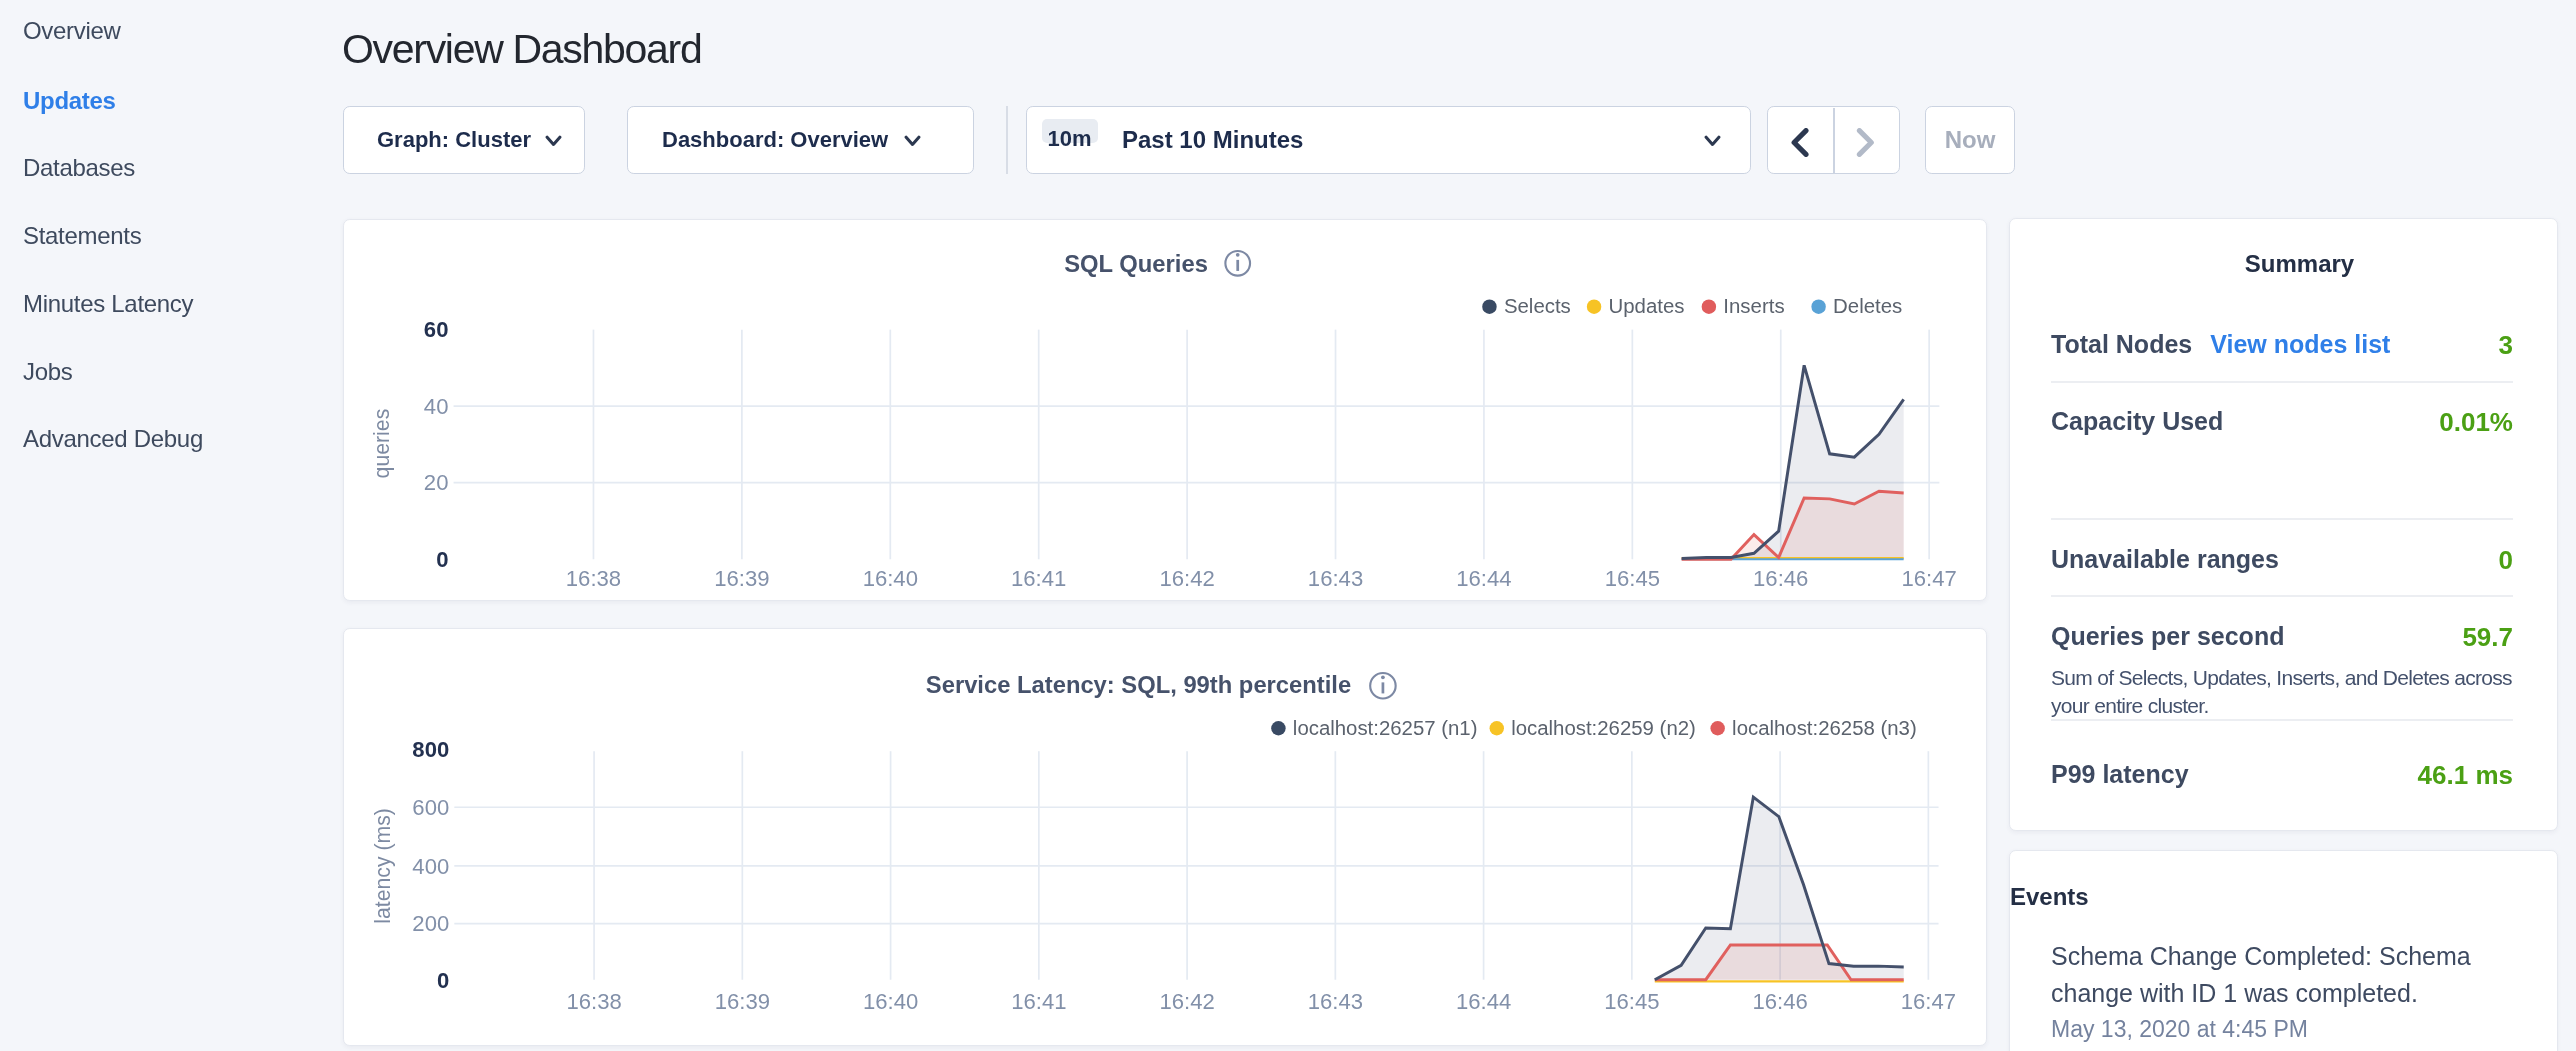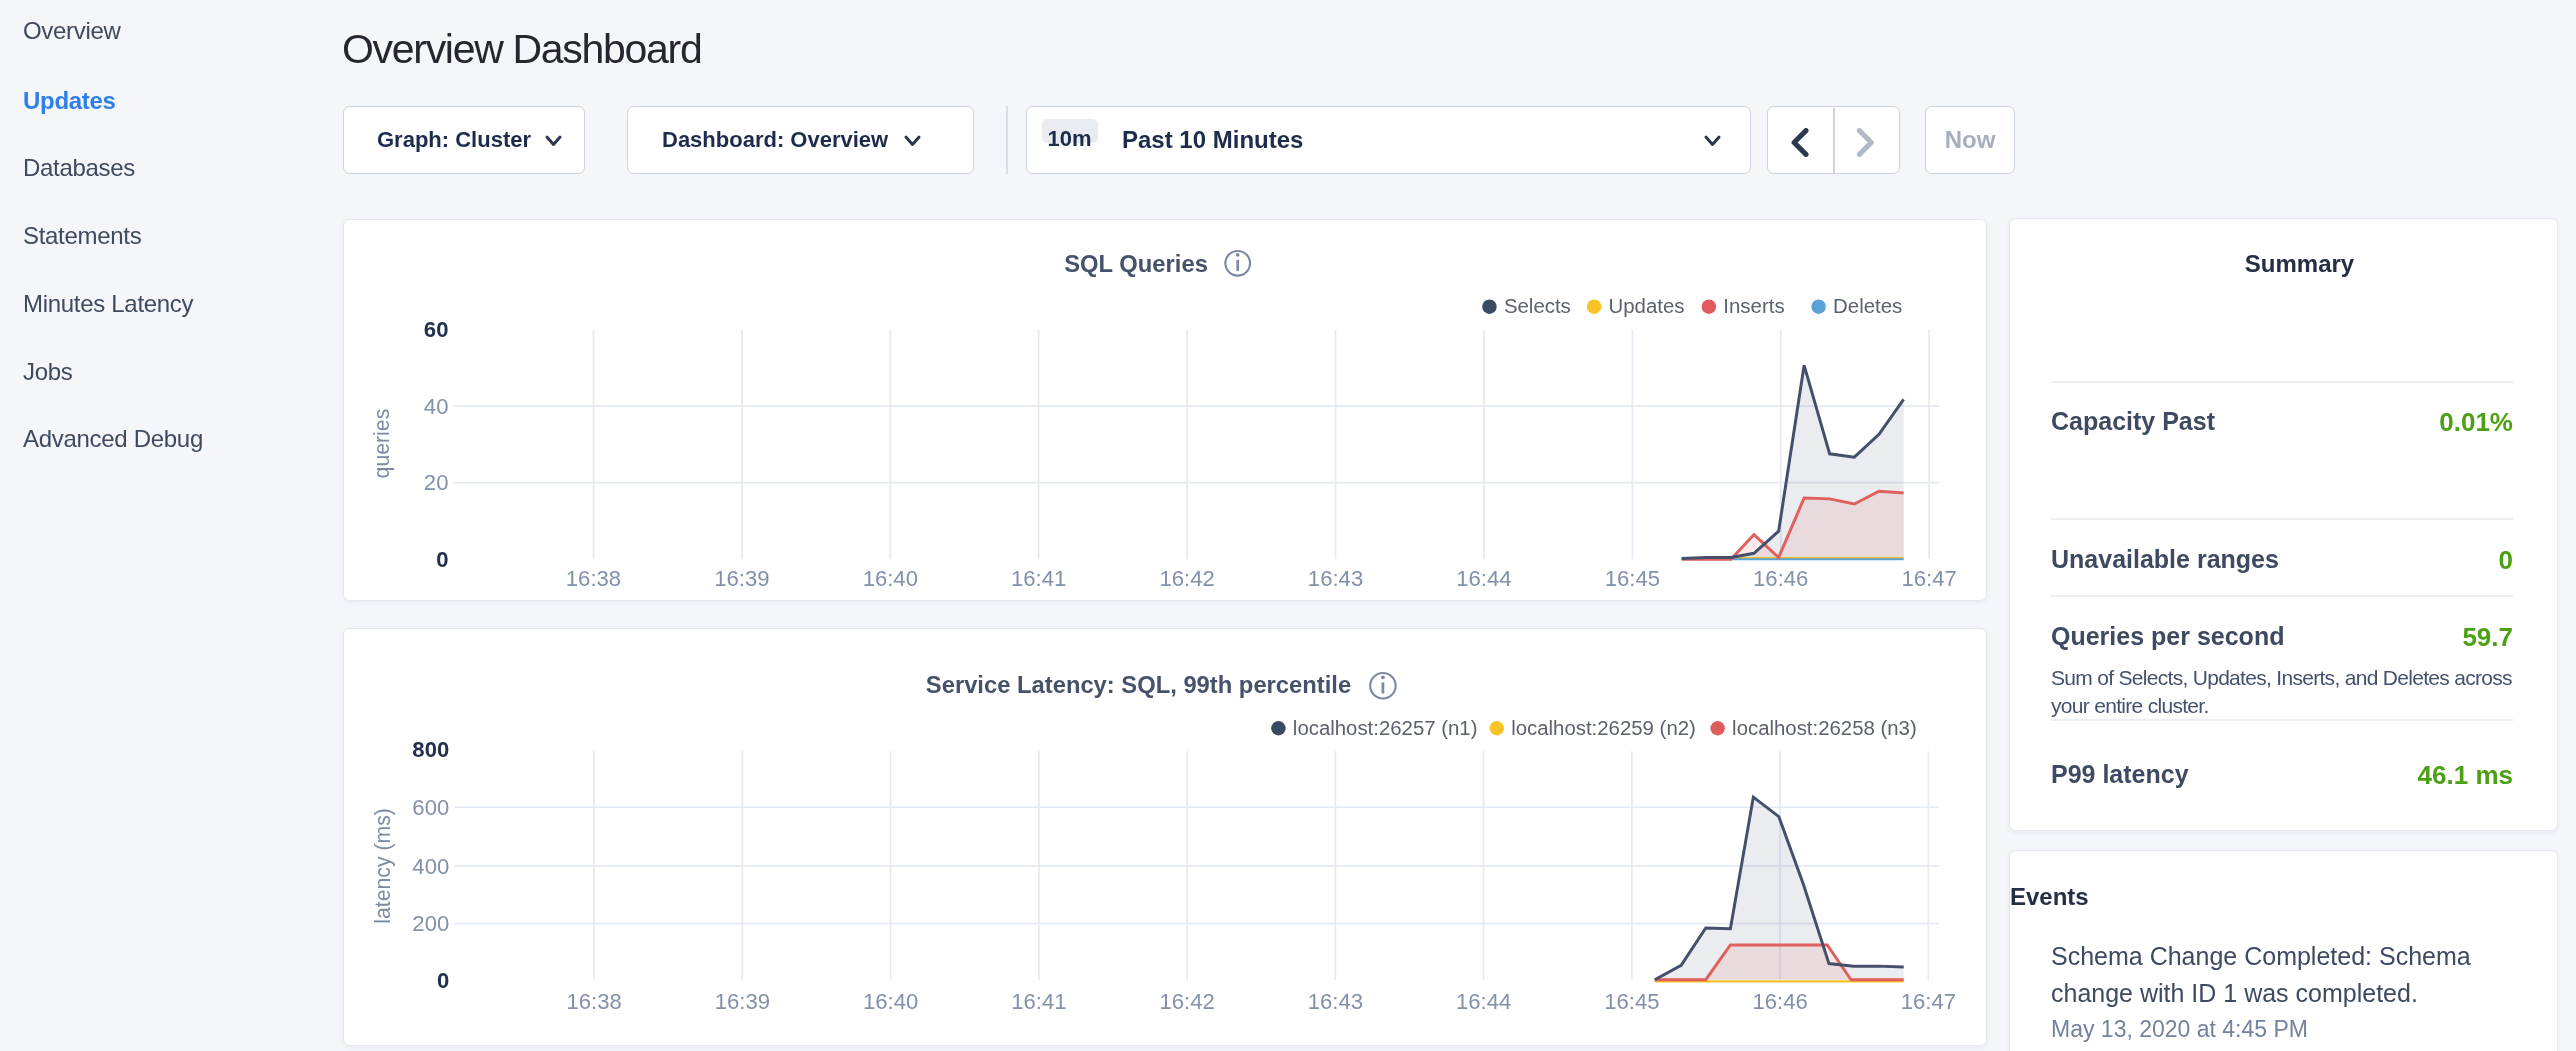--- a/index.html
+++ b/index.html
@@ -182,23 +182,27 @@
     <text transform="translate(54,280) rotate(-90)" font-size="25" fill="#7d8aa2" text-anchor="middle">latency (ms)</text>
     <polygon points="1543,414 1574,397 1603,353 1632,354 1659,199 1689,222 1718,302 1748,395 1777,398 1806,398 1836,399 1836,414 1543,414" fill="rgba(71,86,114,0.11)" stroke="none"></polygon>
     <polygon points="1543,414 1574,414 1603,414 1632,373 1659,373 1689,373 1718,373 1746,373 1774,414 1806,414 1836,414 1543,414" fill="rgba(226,96,94,0.12)" stroke="none"></polygon>
     <polyline points="1543,416 1836,416" fill="none" stroke="#f7c325" stroke-width="2.5"></polyline>
     <polyline points="1543,414 1574,414 1603,414 1632,373 1659,373 1689,373 1718,373 1746,373 1774,414 1806,414 1836,414" fill="none" stroke="#e0605e" stroke-width="3.5"></polyline>
     <polyline points="1543,414 1574,397 1603,353 1632,354 1659,199 1689,222 1718,302 1748,395 1777,398 1806,398 1836,399" fill="none" stroke="#44506b" stroke-width="3.5"></polyline>
   </svg>
 
   <div class="card" style="left:2009px; top:218px; width:549px; height:613px;">
     <div style="position:absolute; top:31px; left:0; right:0; text-align:center; font-size:24px; font-weight:bold; color:#242f45;padding-left:32px;">Summary</div>
+    <div class="sum-row" style="top:111px;">
+      <span class="sum-label">Total Nodes</span><span class="sum-link">View nodes list</span>
+      <span class="sum-value">3</span>
+    </div>
     <div class="sum-div" style="top:162px;"></div>
     <div class="sum-row" style="top:188px;">
-      <span class="sum-label">Capacity Past</span>
+      <span class="sum-label">Capacity Used</span>
       <span class="sum-value">0.01%</span>
     </div>
     <div class="sum-div" style="top:299px;"></div>
     <div class="sum-row" style="top:326px;">
       <span class="sum-label">Unavailable ranges</span>
       <span class="sum-value">0</span>
     </div>
     <div class="sum-div" style="top:376px;"></div>
     <div class="sum-row" style="top:403px;">
       <span class="sum-label">Queries per second</span>

